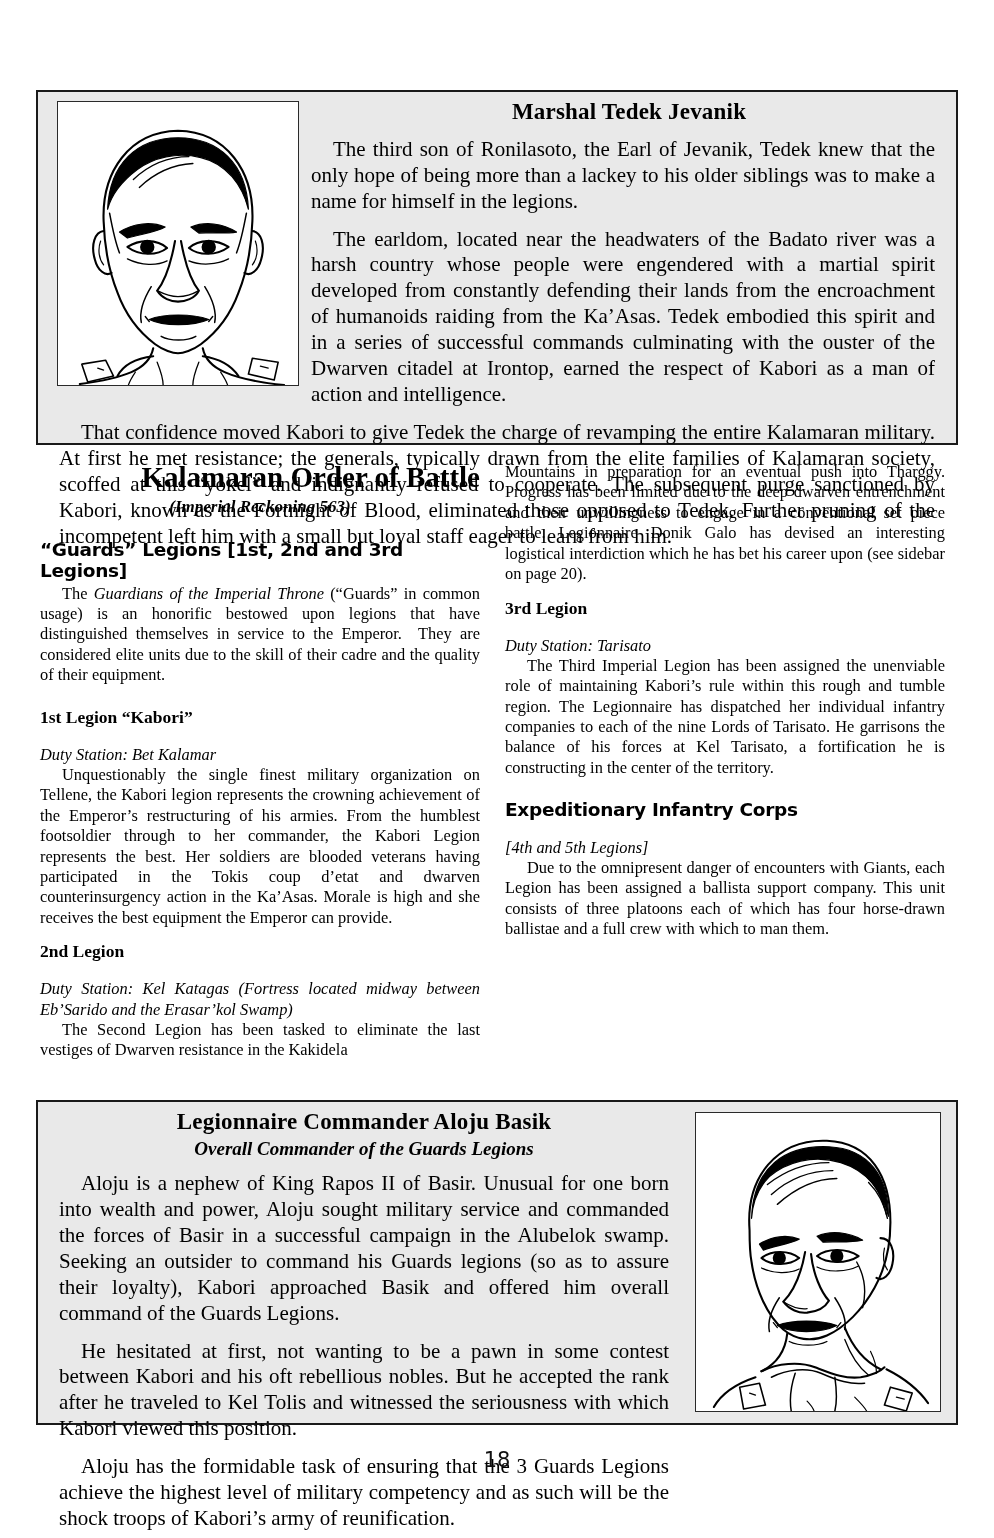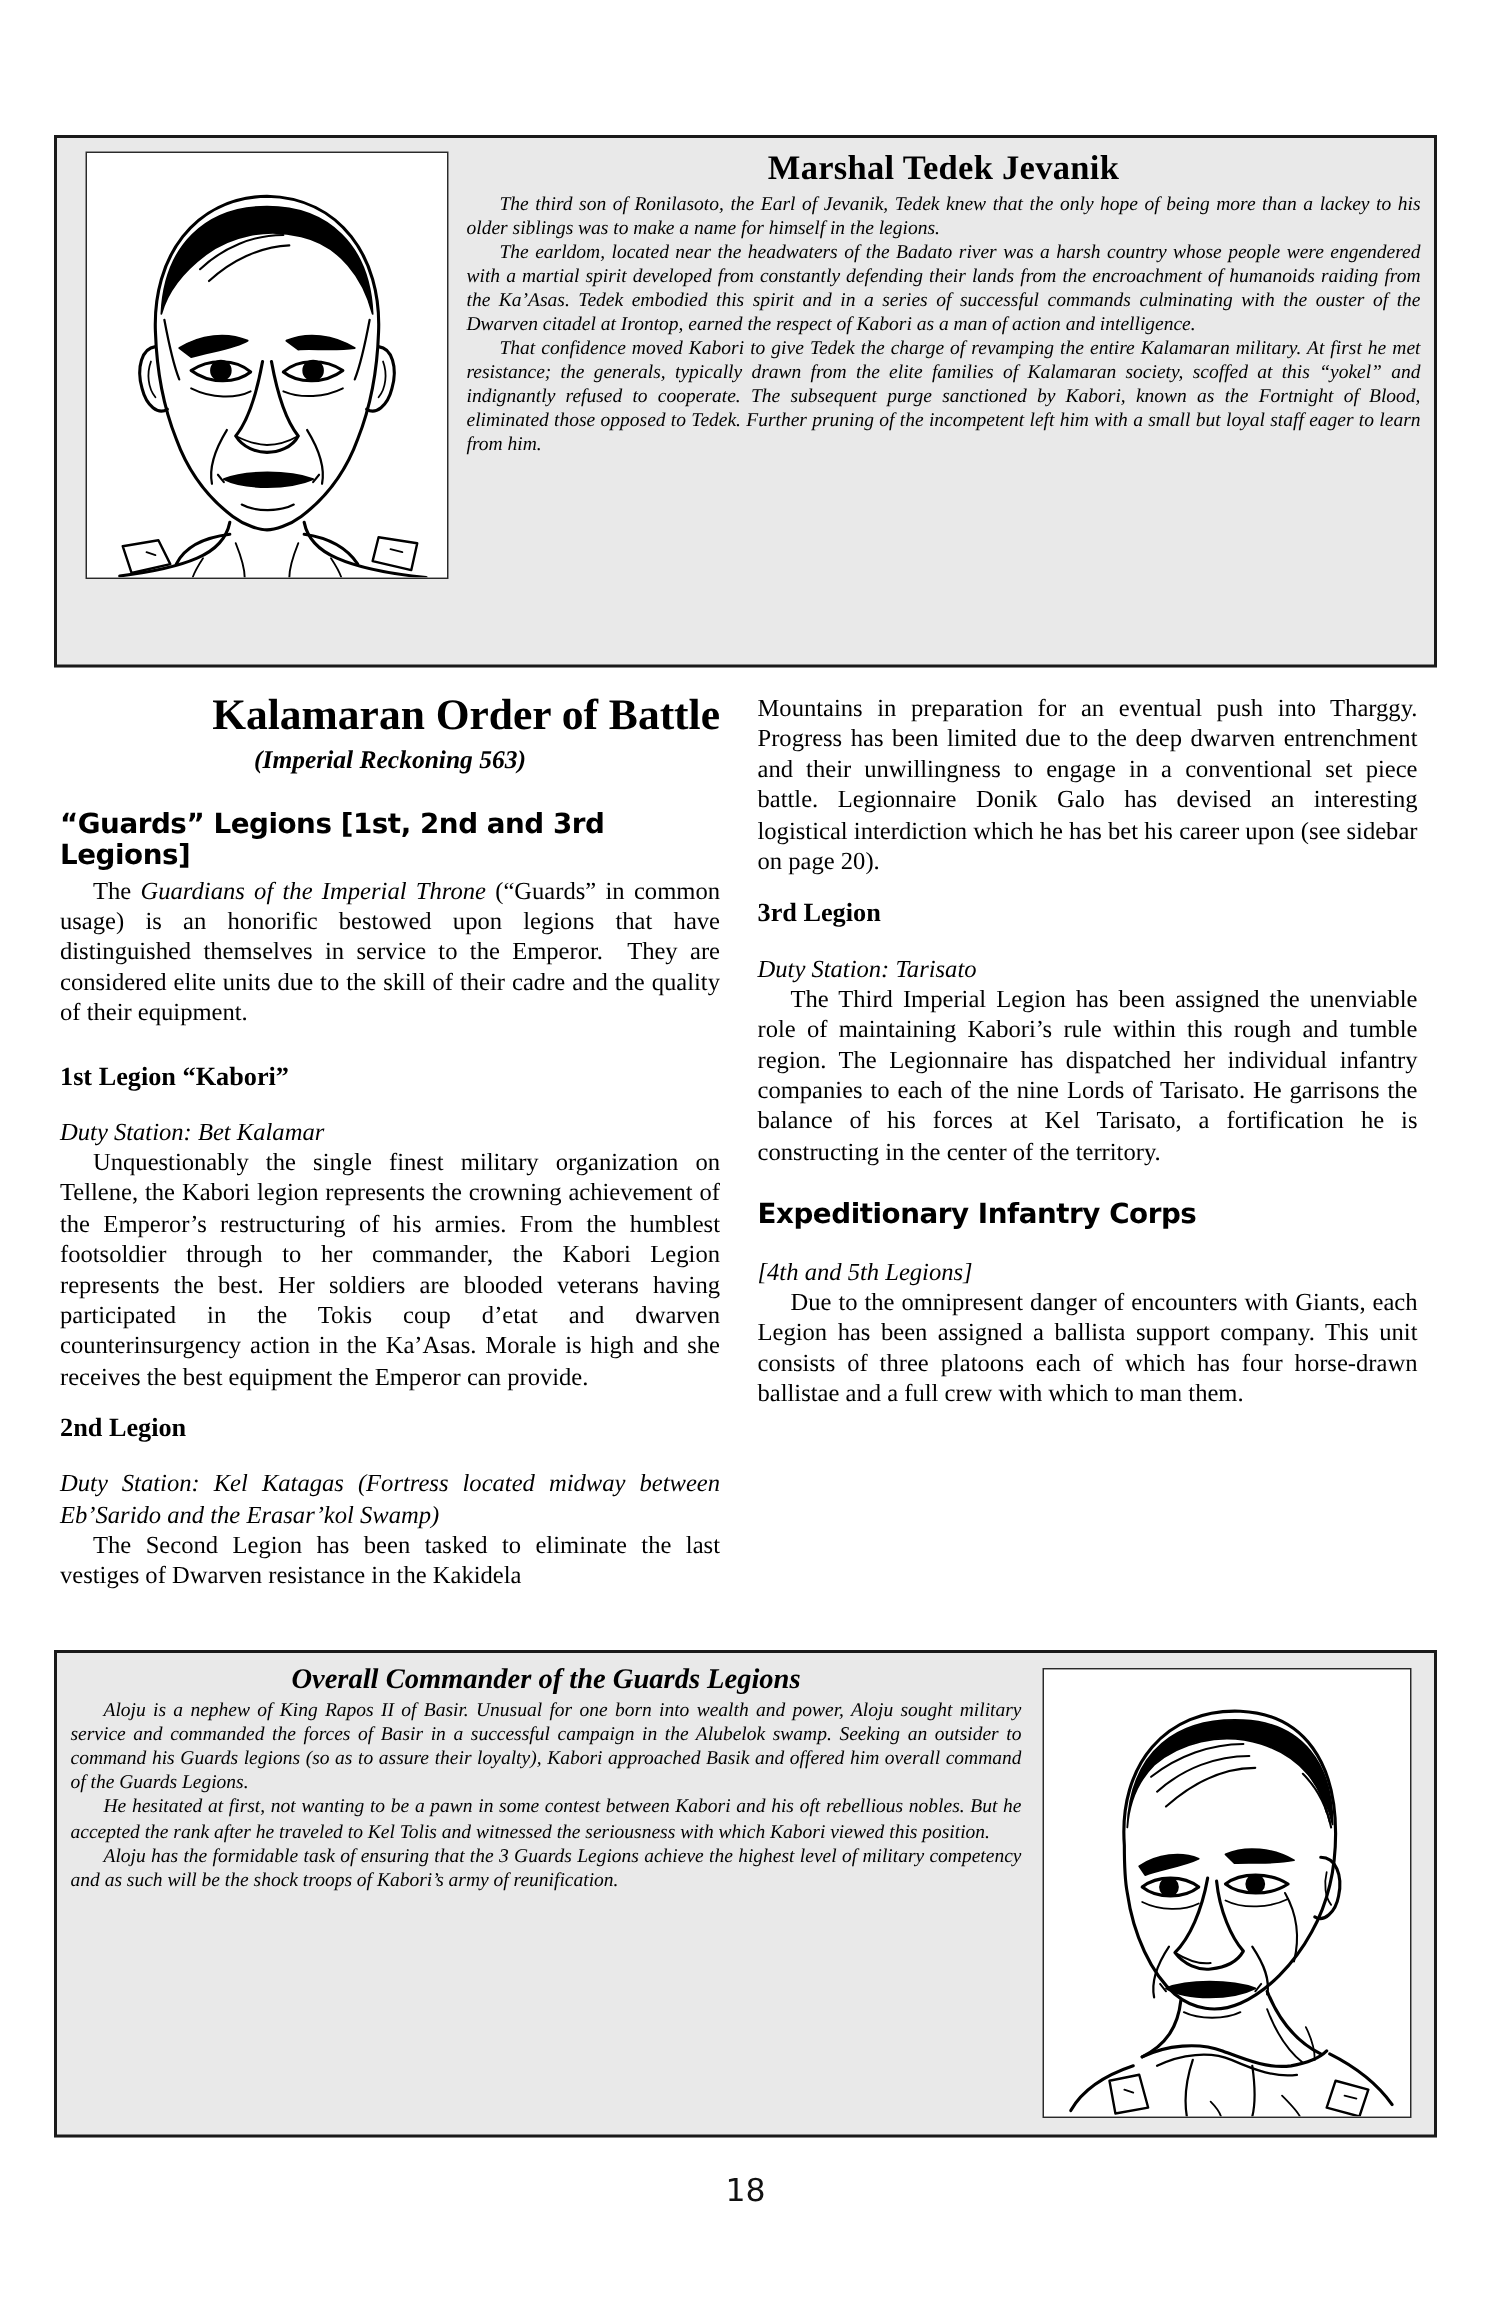--- a/index.html
+++ b/index.html
@@ -53,27 +53,26 @@
   .box-subtitle {
     font-family: "Liberation Serif", "DejaVu Serif", serif;
     font-style: italic;
     font-weight: bold;
     font-size: 19px;
     text-align: center;
     margin: 0 0 2px 0;
     line-height: 1.12;
   }
   .box-p {
-    font-size: 13px;
+    font-size: 21px;
     line-height: 1.235;
     text-align: justify;
     text-indent: 22px;
-    margin: 0;
+    margin: 12px;
     hyphens: auto;
-    font-style: italic;
     -webkit-hyphens: auto;
   }
 
   
   .col {
     position: absolute;
     width: 440px;
     font-size: 16.4px;
     line-height: 1.245;
   }
@@ -324,20 +323,21 @@
           <path d="M54 282 L60 284" stroke-width="1.2"></path>
           <path d="M202 286 L210 288" stroke-width="1.2"></path>
           <path d="M160 286 C166 292 170 296 172 300" stroke-width="1.2"></path>
           <path d="M112 290 C116 294 118 297 119 300" stroke-width="1.2"></path>
           <path d="M176 240 C180 248 182 256 182 262" stroke-width="1.2"></path>
         </g>
       </svg>
     </div>
 
     <div style="overflow:hidden;">
+      <div class="box-title">Legionnaire Commander Aloju Basik</div>
       <div class="box-subtitle">Overall Commander of the Guards Legions</div>
       <p class="box-p">Aloju is a nephew of King Rapos II of Basir. Unusual for one born into wealth and power, Aloju sought military service and commanded the forces of Basir in a successful campaign in the Alubelok swamp.  Seeking an outsider to command his Guards legions (so as to assure their loyalty), Kabori approached Basik and offered him overall command of the Guards Legions.</p>
       <p class="box-p">He hesitated at first, not wanting to be a pawn in some contest between Kabori and his oft rebellious nobles.  But he accepted the rank after he traveled to Kel Tolis and witnessed the seriousness with which Kabori viewed this position.</p>
       <p class="box-p">Aloju has the formidable task of ensuring that the 3 Guards Legions achieve the highest level of military competency and as such will be the shock troops of Kabori’s army of reunification.</p>
     </div>
   </div>
 
   <div class="page-number">18</div>
 
 </div>

